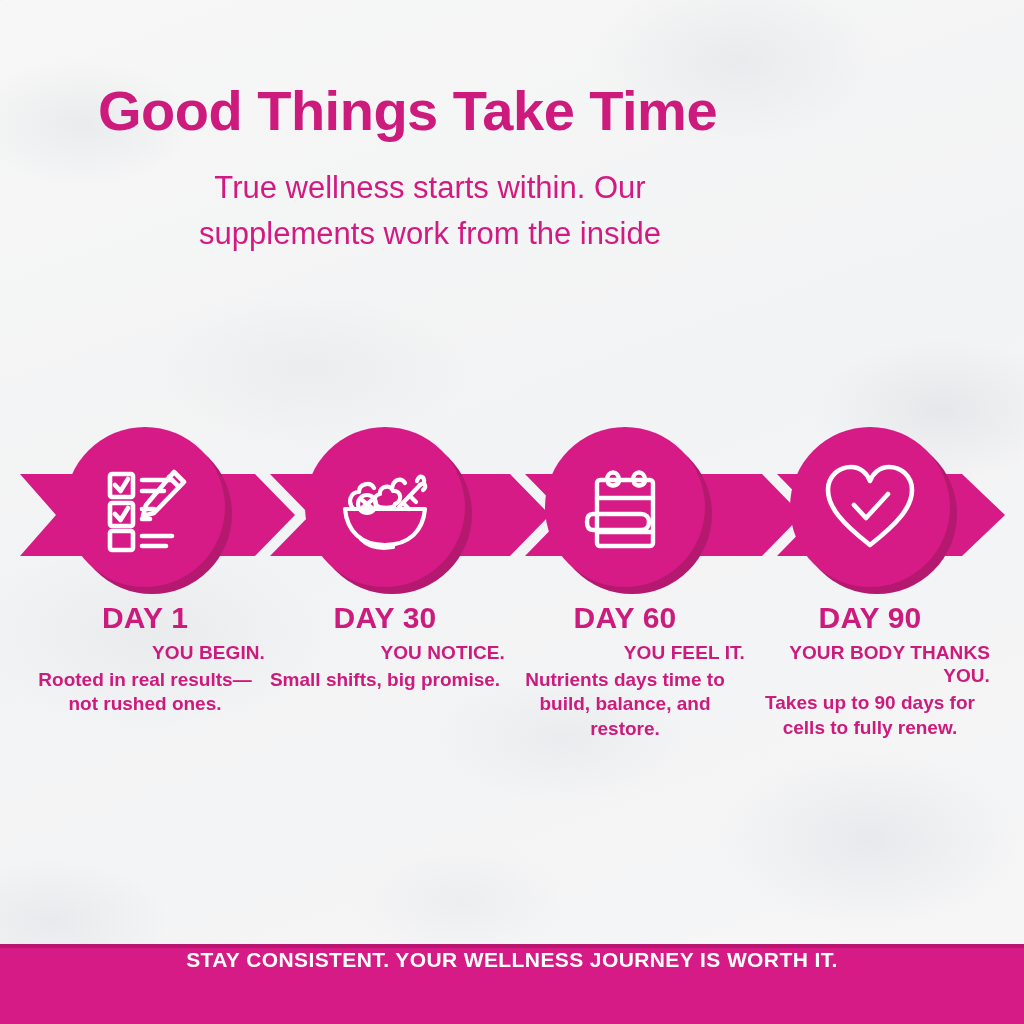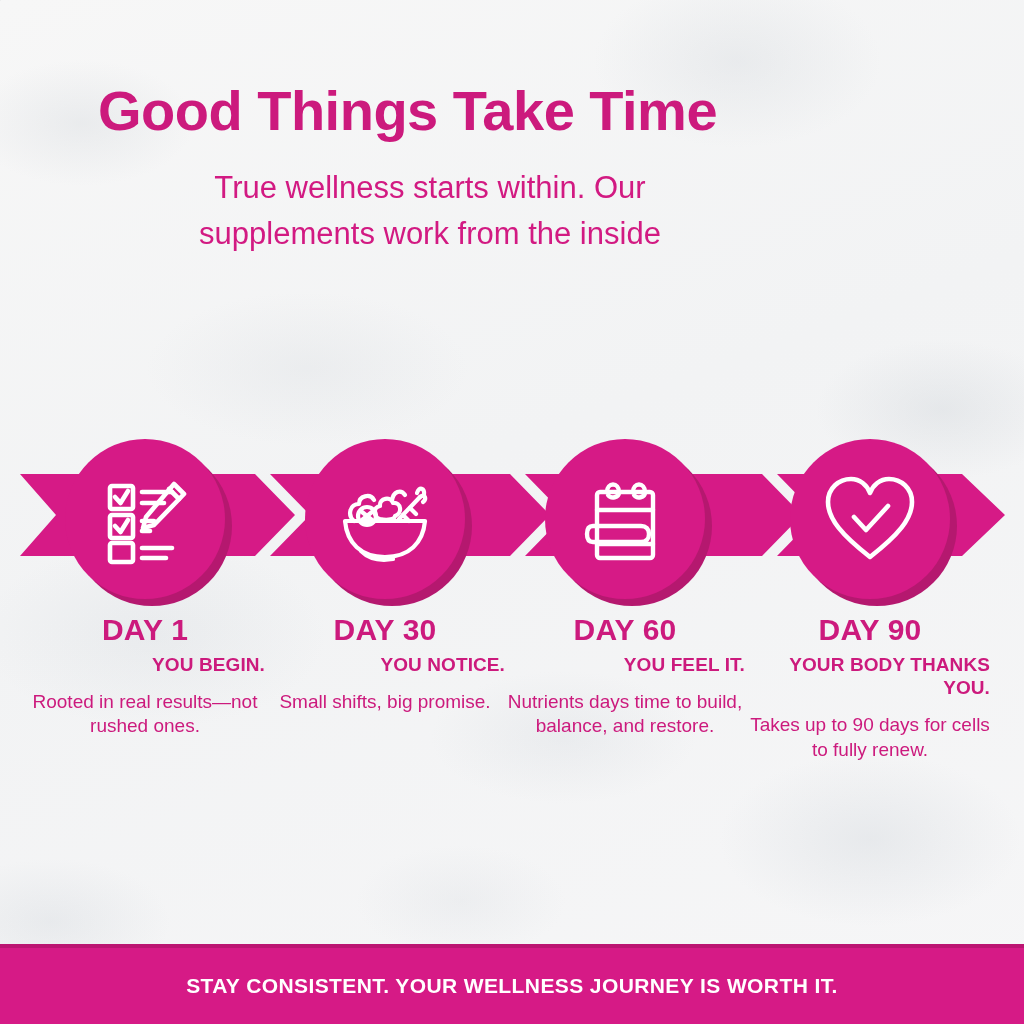--- a/index.html
+++ b/index.html
@@ -50,21 +50,21 @@
     color:#d21a82;
   }
   #subtitle .ln { display:block; }
 
   
   #band-wrap { position:absolute; left:0; top:474px; width:1024px; height:82px; }
   #band { position:absolute; left:0; top:0; width:1024px; height:82px; }
 
   
   #steps {
-    position:absolute; left:0; top:12px; width:1024px; height:736px;
+    position:absolute; left:0; top:0; width:1024px; height:736px;
     pointer-events:none;
   }
   .step { position:absolute; top:427px; width:240px; pointer-events:auto; }
   .step.s0 { left:25px;  }
   .step.s1 { left:265px; }
   .step.s2 { left:505px; }
   .step.s3 { left:750px; }
 
   .circle-holder {
     position:relative;
@@ -88,32 +88,32 @@
   .day-label {
     font-size:30px; font-weight:bold; letter-spacing:.2px;
     color:#cc1a7d; line-height:1.1;
   }
   .headline {
     margin-top:7px;
     font-size:19px; font-weight:bold; letter-spacing:.1px;
     color:#cc1a7d; line-height:1.22;text-align:right;
   }
   .body-text {
-    margin-top:14px;
-    font-size:19px; font-weight:400;
+    margin-top:4px;
+    font-size:19px; font-weight:700;
     color:#cc1a7d; line-height:1.28;
   }
 
   
   #footer {
     position:absolute; left:0; top:944px;
     width:1024px; height:80px;
     background:#d61a86;
     border-top:4px solid #bb1572;
-    display:flex; align-items:center; justify-content:center;
+    display:flex; justify-content:center;
   }
   #footer-text {
     color:#ffffff;
     font-size:21px;
     font-weight:bold;
     letter-spacing:.4px;
   }
 </style>
 </head>
 <body>

